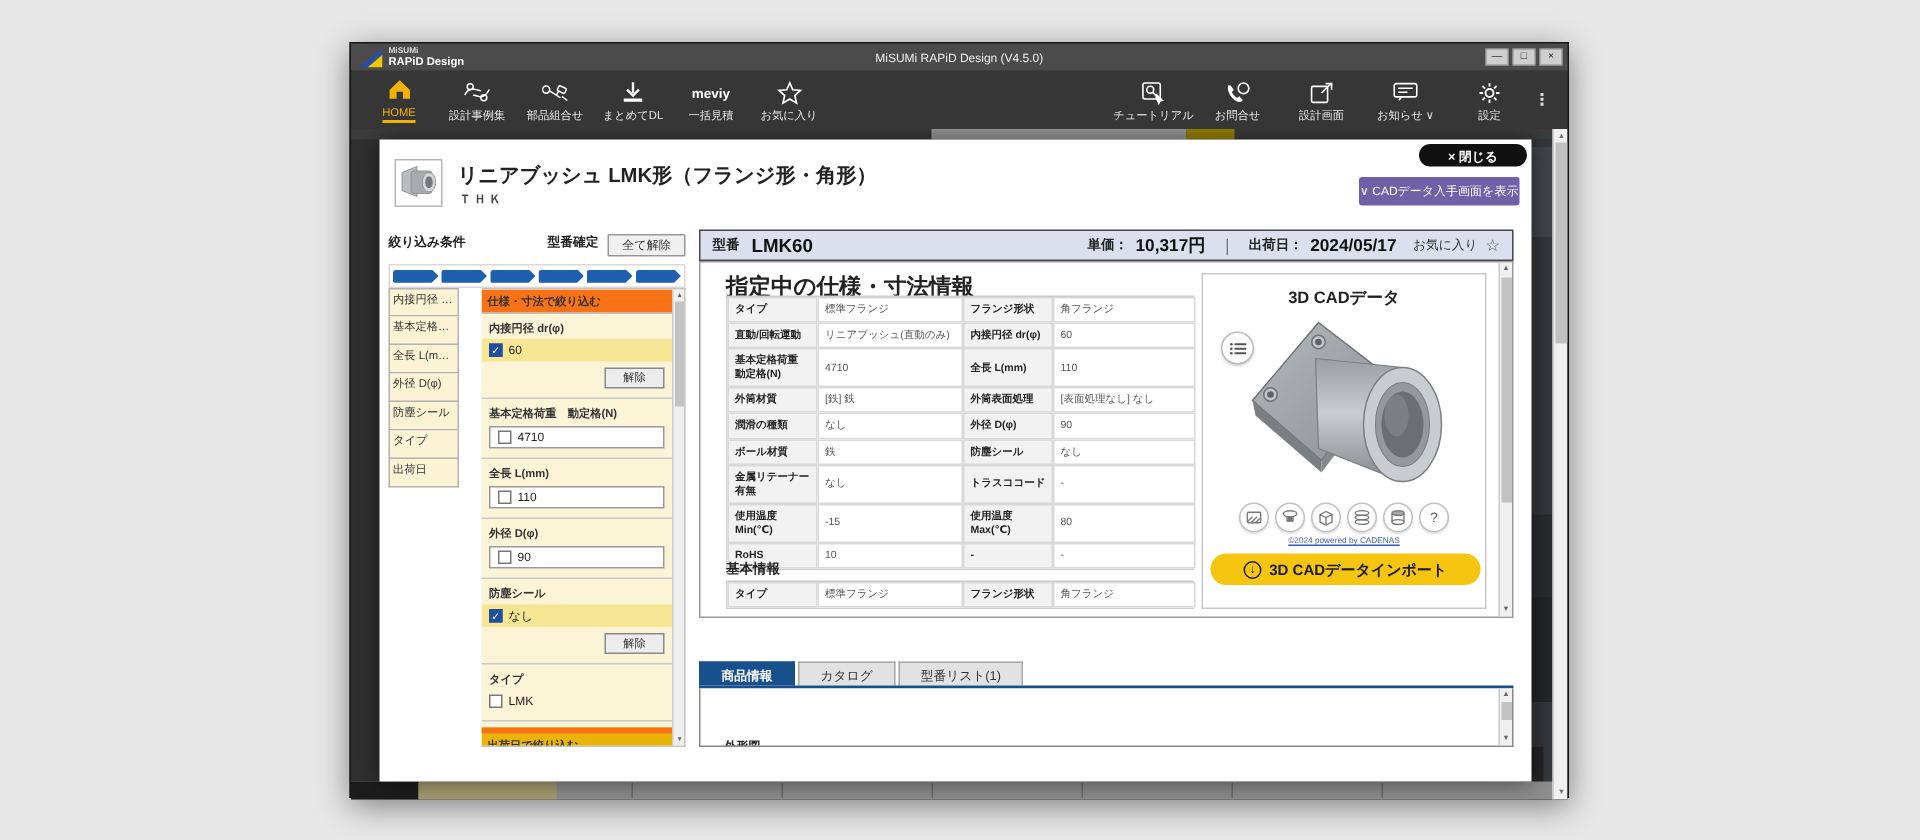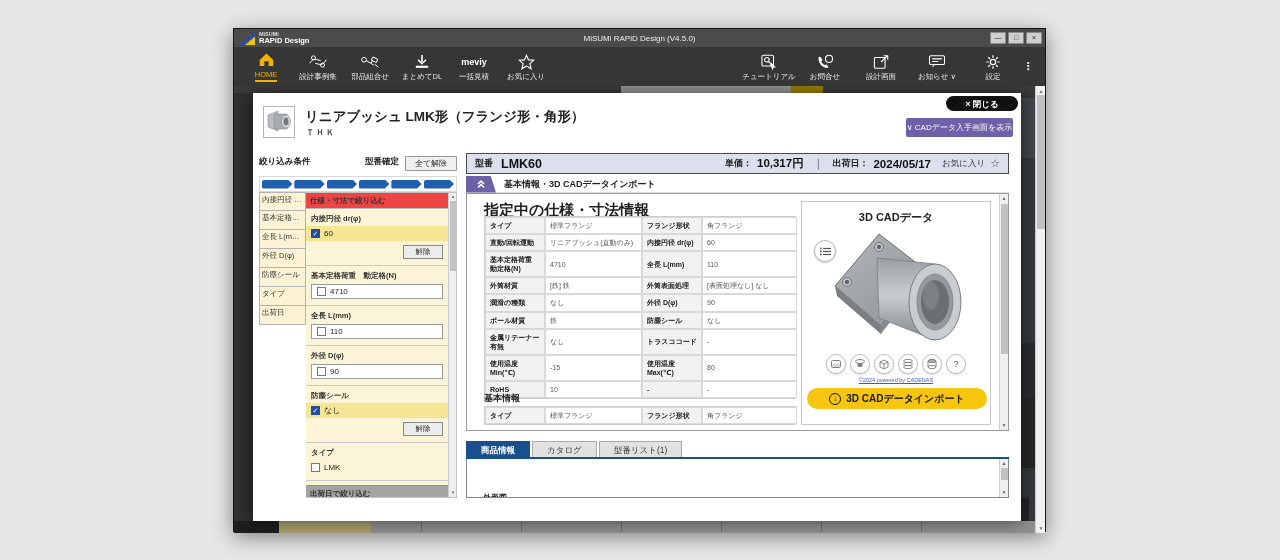--- a/index.html
+++ b/index.html
@@ -69,40 +69,40 @@
                     border:none; border-radius:2px; font-size:8px; font-weight:normal; }
 
   
   .sidebar { position:absolute; left:6px; top:63px; width:198px; height:342px; font-size:8px; }
   .sb-head { height:20px; display:flex; align-items:flex-start; }
   .sb-title { font-weight:bold; font-size:8.5px; color:#222; }
   .sb-confirm { margin-left:auto; font-weight:bold; font-size:8.5px; color:#222; padding-right:6px; }
   .clear-all-btn { width:52px; height:15px; background:#f0f0f0; border:1px solid #979797; font-size:8px; color:#333; border-radius:1px; }
   .sb-progress { height:16px; background:#fff; border:1px solid #d9d9d9; display:flex; align-items:center; gap:2px; padding:0 2px; }
   .parrow { flex:1; height:9px; background:#1f5fb0; clip-path:polygon(0 0,85% 0,100% 50%,85% 100%,0 100%); border-radius:2px; }
-  .sb-main { display:flex; height:306px; }
+  .sb-main { display:flex; height:306px;gap:15px; }
   .snav { width:47px; }
   .snav-item { height:19px; background:#fbf3d3; border:1px solid #b3b3b3; border-top:none; padding:2px 2px;
                font-size:7.5px; color:#333; white-space:nowrap; overflow:hidden; cursor:pointer; }
   .snav-item:first-child { border-top:1px solid #b3b3b3; }
   .fpanel { flex:1; background:#fbf4d7; border:1px solid #c3c3c3; border-left:none; position:relative; overflow:hidden; padding-right:8px; }
   .fpanel-inner { height:100%; overflow:hidden; }
-  .fheader { height:16px; background:#ef4444; border-bottom:1px solid #bbb; font-weight:bold; font-size:7.5px;
+  .fheader { height:16px; background:#f97316; border-bottom:1px solid #bbb; font-weight:bold; font-size:7.5px;
              color:#333; padding:3px 4px; }
   .flabel { font-weight:bold; font-size:7.5px; color:#333; padding:5px 5px 2px; }
   .foption { display:flex; align-items:center; gap:4px; height:15px; padding:0 5px; font-size:8px; color:#222; cursor:pointer; }
   .foption.highlight { background:#f6e592; }
   .foption.boxed { background:#fff; border:1px solid #9a9a9a; margin:1px 5px; height:15px; }
   .cbx { width:9px; height:9px; border:1px solid #777; background:#fff; display:inline-flex; align-items:center;
          justify-content:center; font-size:7px; color:#fff; flex:none; }
   .cbx.checked { background:#1f4e9e; border-color:#1f4e9e; }
   .fclear-row { display:flex; justify-content:flex-end; padding:4px 5px 6px; border-bottom:1px solid #c9c9c9; }
   .clear-btn { width:40px; height:14px; background:#ececec; border:1px solid #8a8a8a; font-size:7.5px; color:#333; }
   .fgroup.plain-end { border-bottom:1px solid #c9c9c9; padding-bottom:5px; }
-  .fship-header { height:16px; background:#a3a3a3; border-top:1px solid #f97316; border-bottom:1px solid #bbb;
+  .fship-header { height:16px; background:#eab308; border-top:4px solid #f97316; border-bottom:1px solid #bbb;
                   font-weight:bold; font-size:7.5px; color:#333; padding:3px 4px; margin-top:4px; }
   .fscroll { position:absolute; right:0; top:0; width:8px; height:100%; background:#f0f0f0; border-left:1px solid #ccc; }
   .fs-arrow { position:absolute; left:0; width:8px; height:8px; color:#666; font-size:4.5px; text-align:center; line-height:8px; }
   .fs-thumb { position:absolute; left:1px; top:8px; width:6px; height:70px; background:#c2c2c2; }
 
   
   .mainp { position:absolute; left:213px; top:60px; width:543px; }
   .model-bar { height:21px; background:#dbdfee; border:1px solid #4a4a4a; display:flex; align-items:center; padding:0 8px; }
   .mb-label { font-size:9px; font-weight:bold; color:#222; margin-right:8px; }
   .mb-value { font-size:12.5px; font-weight:bold; color:#111; }
@@ -437,29 +437,20 @@
               <span class="mb-klabel">単価：</span>
               <span class="mb-kvalue">10,317円</span>
               <span class="mb-sep">｜</span>
               <span class="mb-klabel">出荷日：</span>
               <span class="mb-kvalue">2024/05/17</span>
               <span class="mb-fav">お気に入り</span>
               <span class="mb-star">☆</span>
             </span>
           </div>
 
-          <div class="sect-head">
-            <span class="sect-badge">
-              <svg width="12" height="12" viewBox="0 0 12 12">
-                <polyline points="3,6 6,3.2 9,6" fill="none" stroke="#fff" stroke-width="1.6"></polyline>
-                <polyline points="3,9.5 6,6.7 9,9.5" fill="none" stroke="#fff" stroke-width="1.6"></polyline>
-              </svg>
-            </span>
-            <span class="sect-title">基本情報・3D CADデータインポート</span>
-          </div>
 
           <div class="content-box">
             <div class="spec-heading">指定中の仕様・寸法情報</div>
             <div class="spec-table" id="spec-table">
                 <div class="tlab">タイプ</div>
                 <div class="tval">標準フランジ</div>
                 <div class="tlab">フランジ形状</div>
                 <div class="tval">角フランジ</div>
                 <div class="tlab">直動/回転運動</div>
                 <div class="tval">リニアブッシュ(直動のみ)</div>

